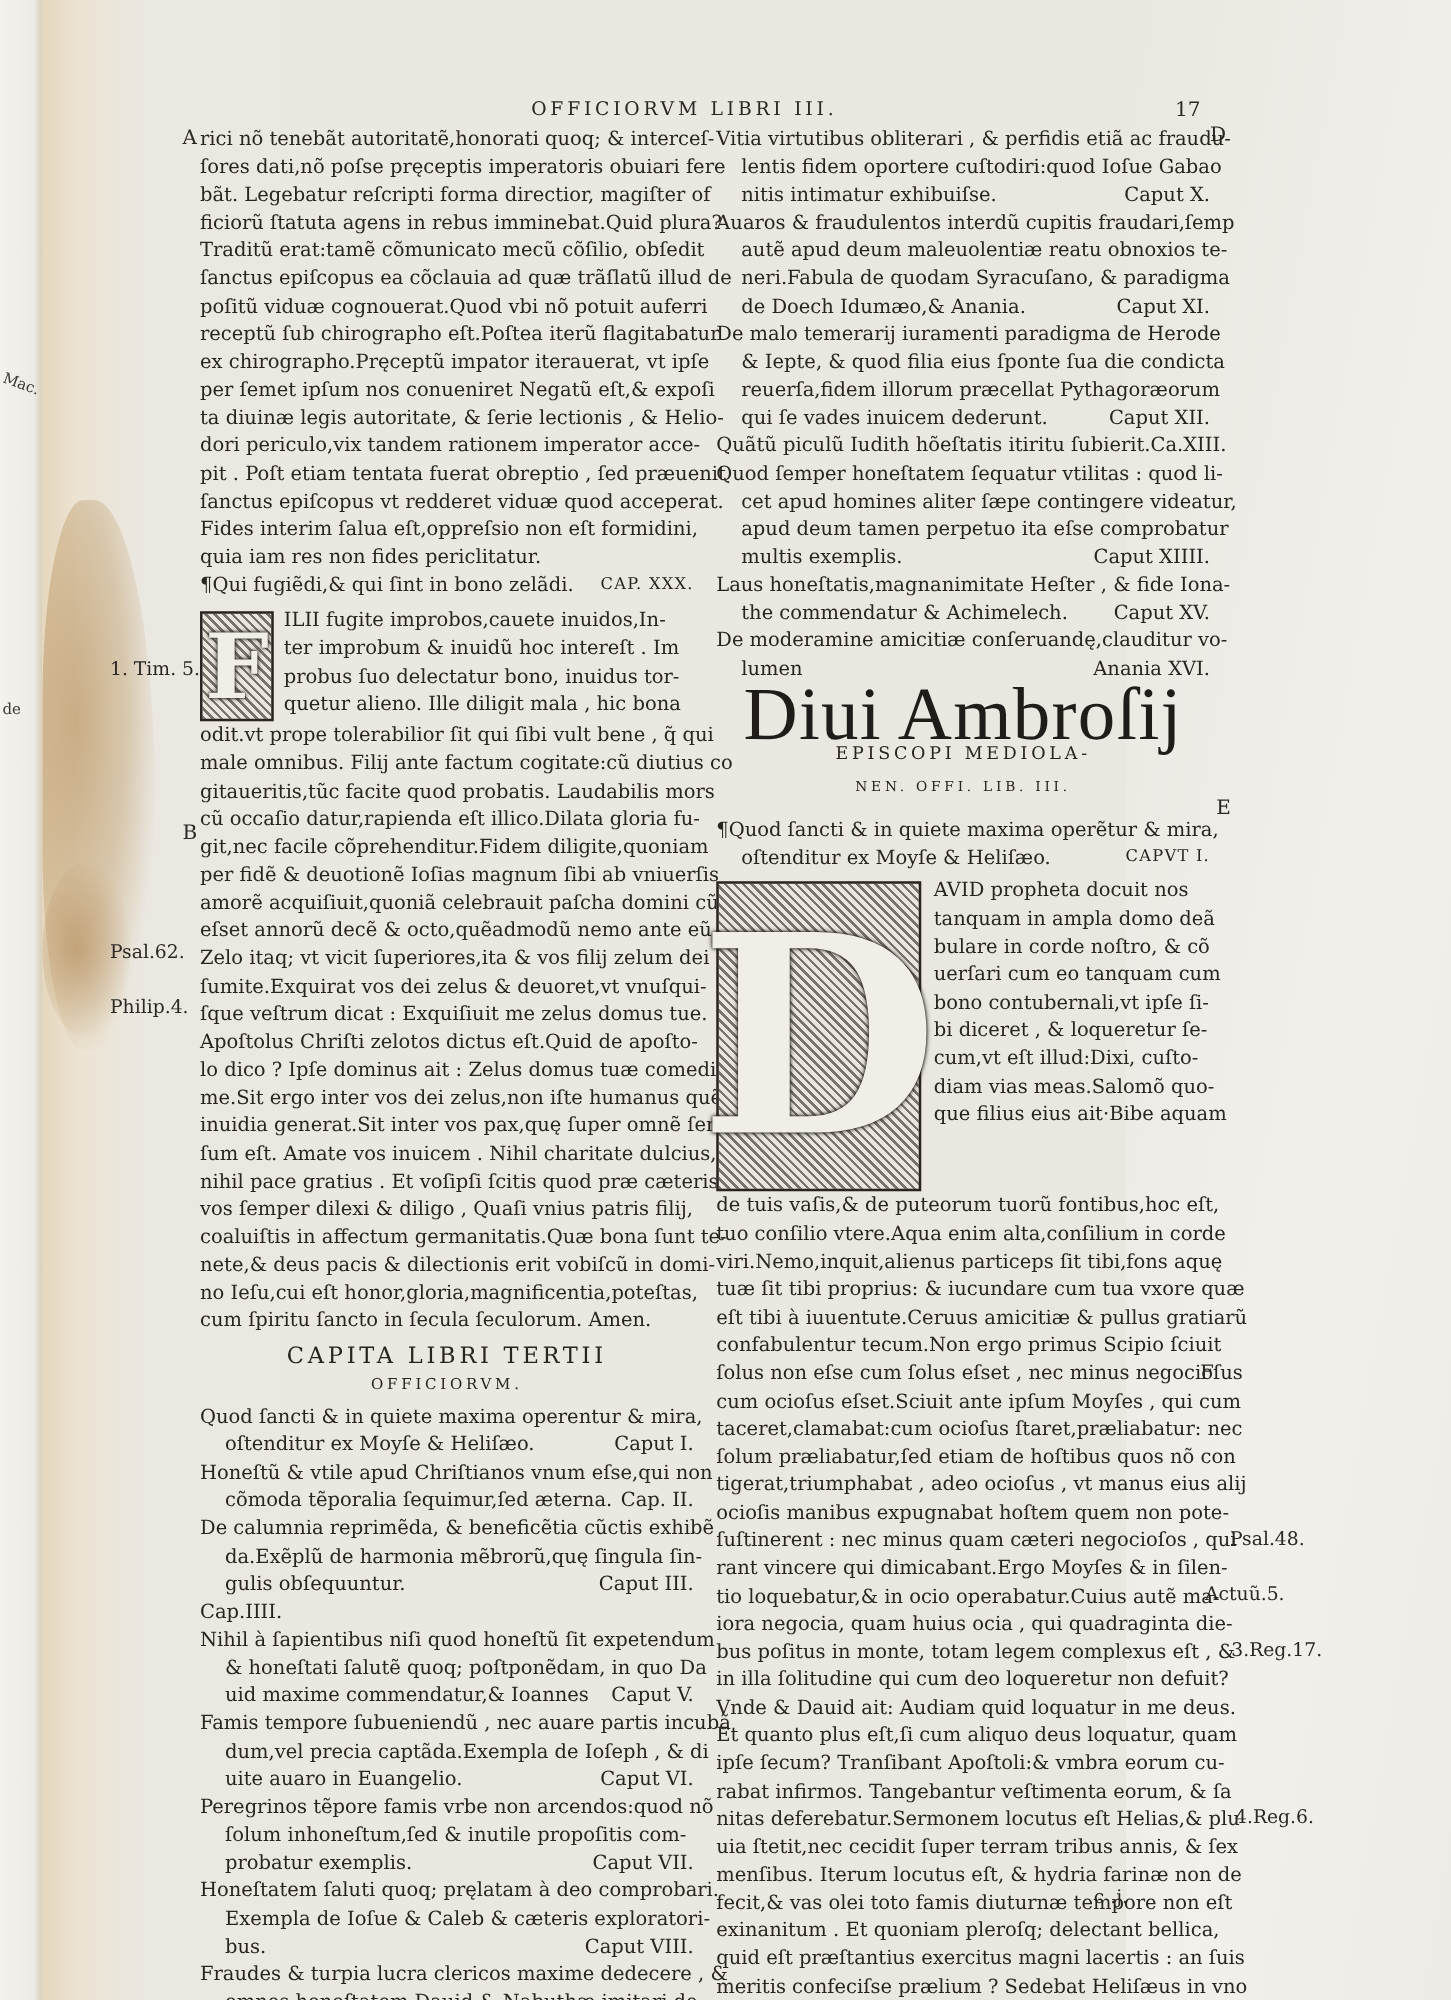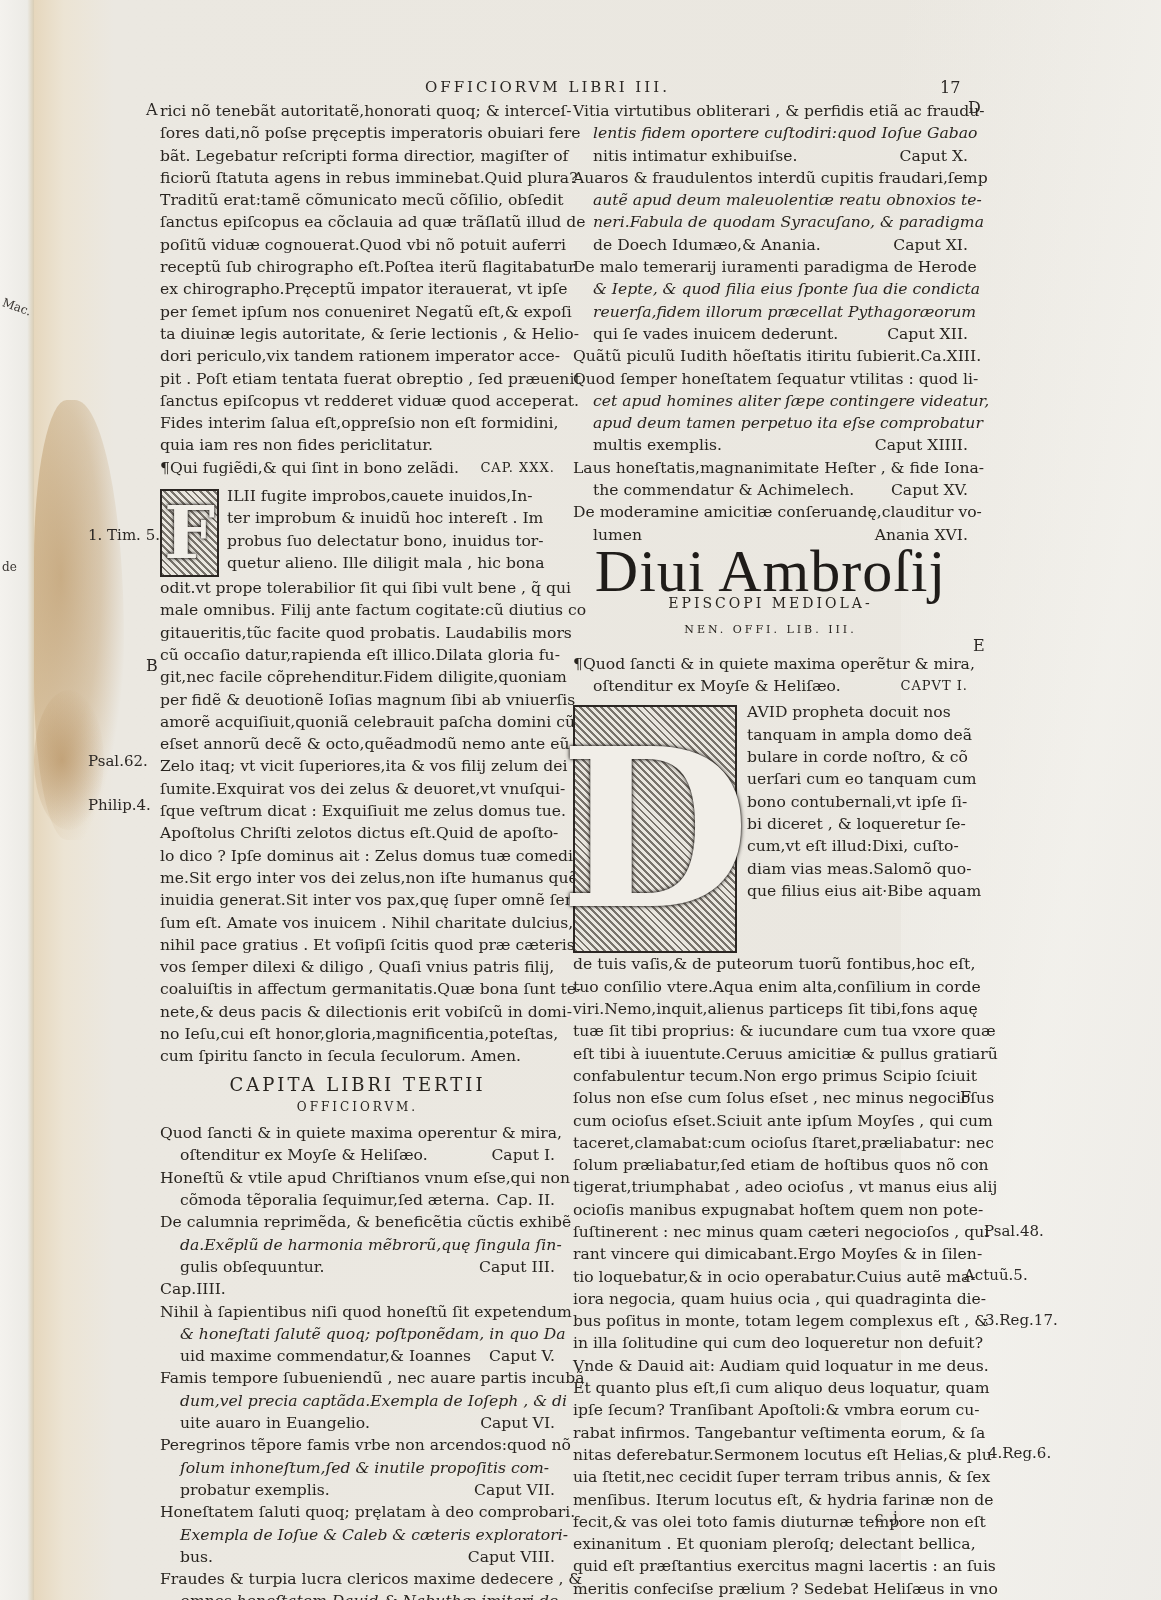--- a/index.html
+++ b/index.html
@@ -37,21 +37,21 @@
     font-size: 15px; letter-spacing: 3px; color: #2b2724;
   }
   .running-head .title { position: absolute; left: 125px; }
   .running-head .folio { position: absolute; left: 640px; letter-spacing: 0; font-size: 16px; }
   .col {
     position: absolute; font-size: 15.6px; line-height: 22.3px; color: #28241f;
   }
   .col-left { left: 160px; top: 100px; width: 395px; }
   .col-right { left: 573px; top: 100px; width: 395px; }
   .line { white-space: nowrap; display: block; }
-  .line.indent { padding-left: 20px; font-style: italic; }
+  .line.indent { padding-left: 20px; }
   .justify { display: flex; justify-content: space-between; white-space: nowrap; }
   .justify.indent { padding-left: 20px; }
   .cap { letter-spacing: 1px; font-size: 13px; }
   .section-head { font-size: 18px; letter-spacing: 3px; text-align: center; margin-top: 6px; }
   .section-sub { font-size: 12px; letter-spacing: 3px; text-align: center; margin-bottom: 4px; }
   .drop-wrap { position: relative; }
   .initial {
     float: left; border: 2px solid #2a2522;
     background:
       repeating-linear-gradient(45deg, rgba(40,35,30,0.55) 0 2px, rgba(235,232,225,0.9) 2px 5px),

